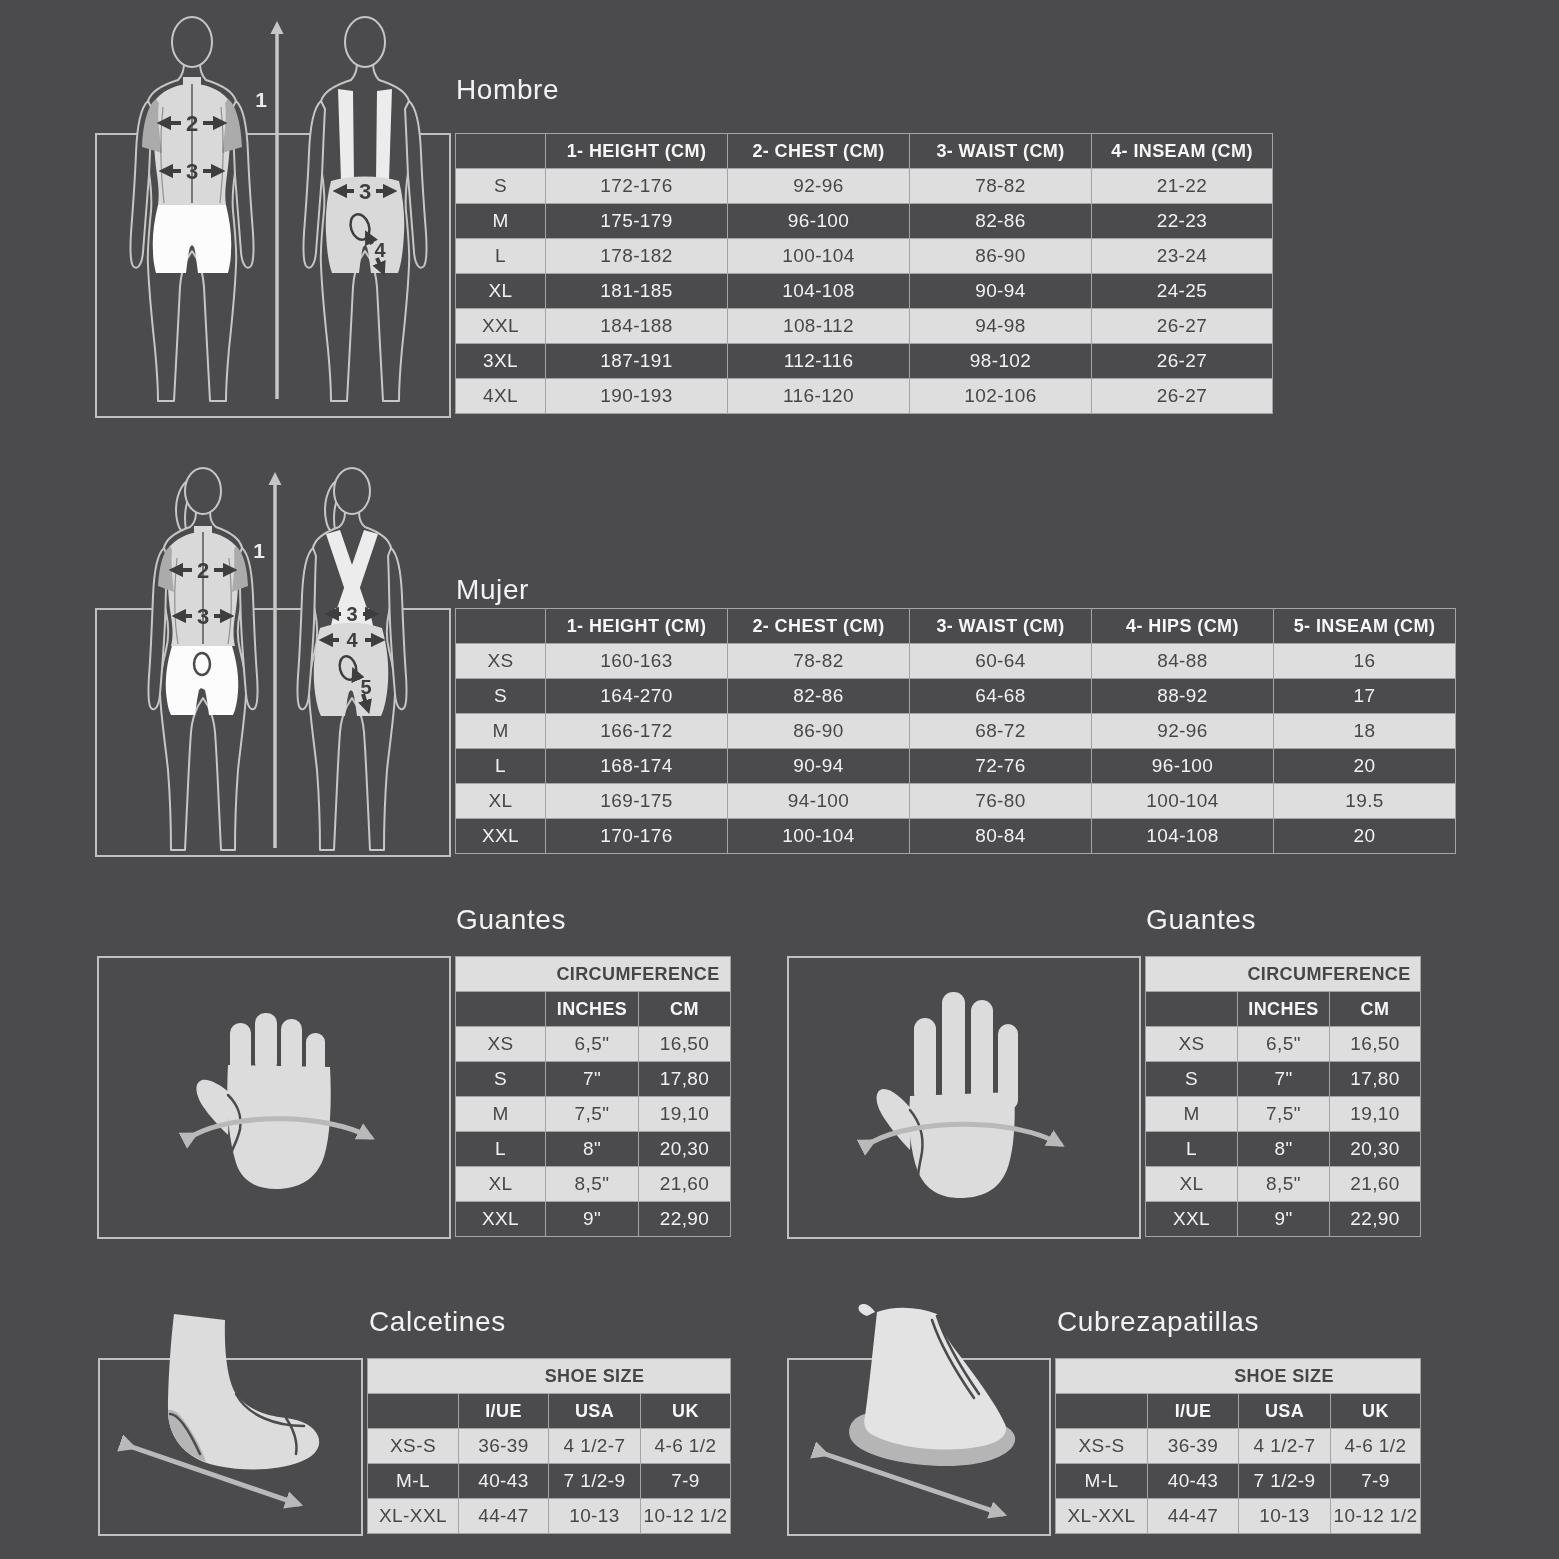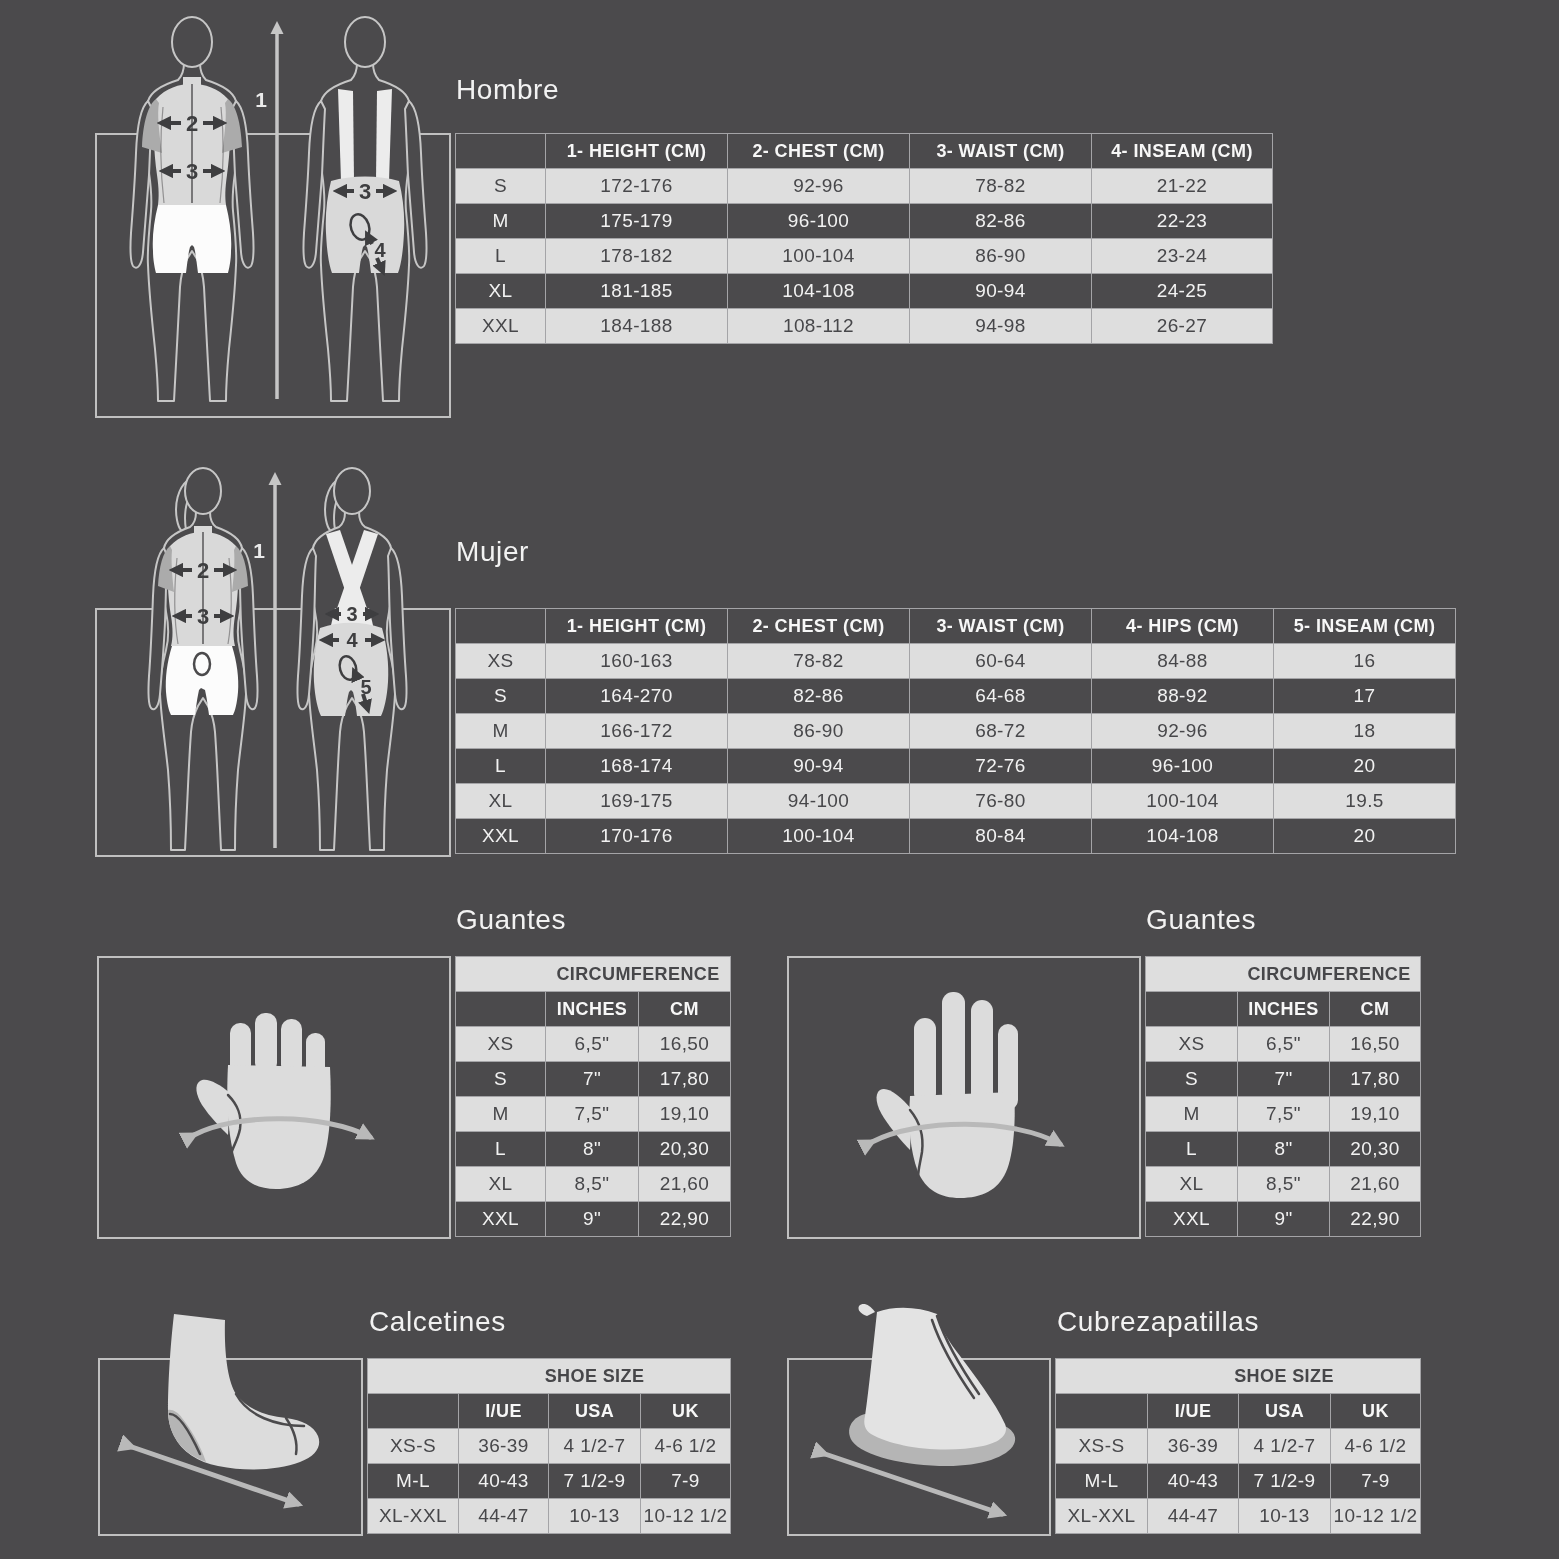--- a/index.html
+++ b/index.html
@@ -152,20 +152,34 @@
           <td>90-94</td>
           <td>24-25</td>
     </tr>
     <tr class="hl">
       <td>XXL</td>
           <td>184-188</td>
           <td>108-112</td>
           <td>94-98</td>
           <td>26-27</td>
     </tr>
+    <tr class="hd">
+      <td>3XL</td>
+          <td>187-191</td>
+          <td>112-116</td>
+          <td>98-102</td>
+          <td>26-27</td>
+    </tr>
+    <tr class="hl">
+      <td>4XL</td>
+          <td>190-193</td>
+          <td>116-120</td>
+          <td>102-106</td>
+          <td>26-27</td>
+    </tr>
   </tbody>
     </table>
 
   <div class="figure-box" style="left:95px;top:608px;width:352px;height:245px"></div>
 
   <svg class="illus" style="left:95px;top:458px" width="360" height="400" viewBox="0 0 360 400">
     <defs>
       <g id="fbody">
         <path class="body-shape" d="M93,22 C83,30 79,46 82,62 C84,72 88,76 91,72 C89,60 90,46 95,38 Z"></path>
         <path class="body-shape" d="M101,54 C101,61 99,66 95,69 C81,74 71,80 69,90 C65,110 67,134 71,154 C74,168 74,180 71,192 C67,208 64,222 65,236 C66,258 70,284 73,312 C75,338 76,364 76,392 L90,392 C91,370 92,348 93,328 C94,306 95,288 96,274 C97,262 100,254 103,248 L108,240 L113,248 C116,254 119,262 120,274 C121,288 122,306 123,328 C124,348 125,370 126,392 L140,392 C140,364 141,338 143,312 C146,284 150,258 151,236 C152,222 149,208 145,192 C142,180 142,168 145,154 C149,134 151,110 147,90 C145,80 135,74 121,69 C117,66 115,61 115,54 Z"></path>
@@ -221,21 +235,21 @@
       </g>
       <ellipse cx="253" cy="210" rx="8" ry="12" transform="rotate(-15 253 210)" fill="#d9d9d9" stroke="#3e3e40" stroke-width="2.5"></ellipse>
       <g>
         <line class="marr" x1="263" y1="222" x2="259" y2="213" marker-end="url(#md)"></line>
         <line class="marr" x1="268" y1="236" x2="273" y2="252" marker-end="url(#md)"></line>
         <text class="fig-num-s" x="271" y="236">5</text>
       </g>
     </g>
   </svg>
 
-  <div class="section-title" style="left:456px;top:536px">Mujer</div>
+  <div class="section-title" style="left:456px;top:574px">Mujer</div>
 
   <table class="sizing" style="left:455px;top:608px;width:1000px">
     <colgroup>
         <col style="width:90px">
         <col style="width:182px">
         <col style="width:182px">
         <col style="width:182px">
         <col style="width:182px">
         <col style="width:182px">
       </colgroup>

